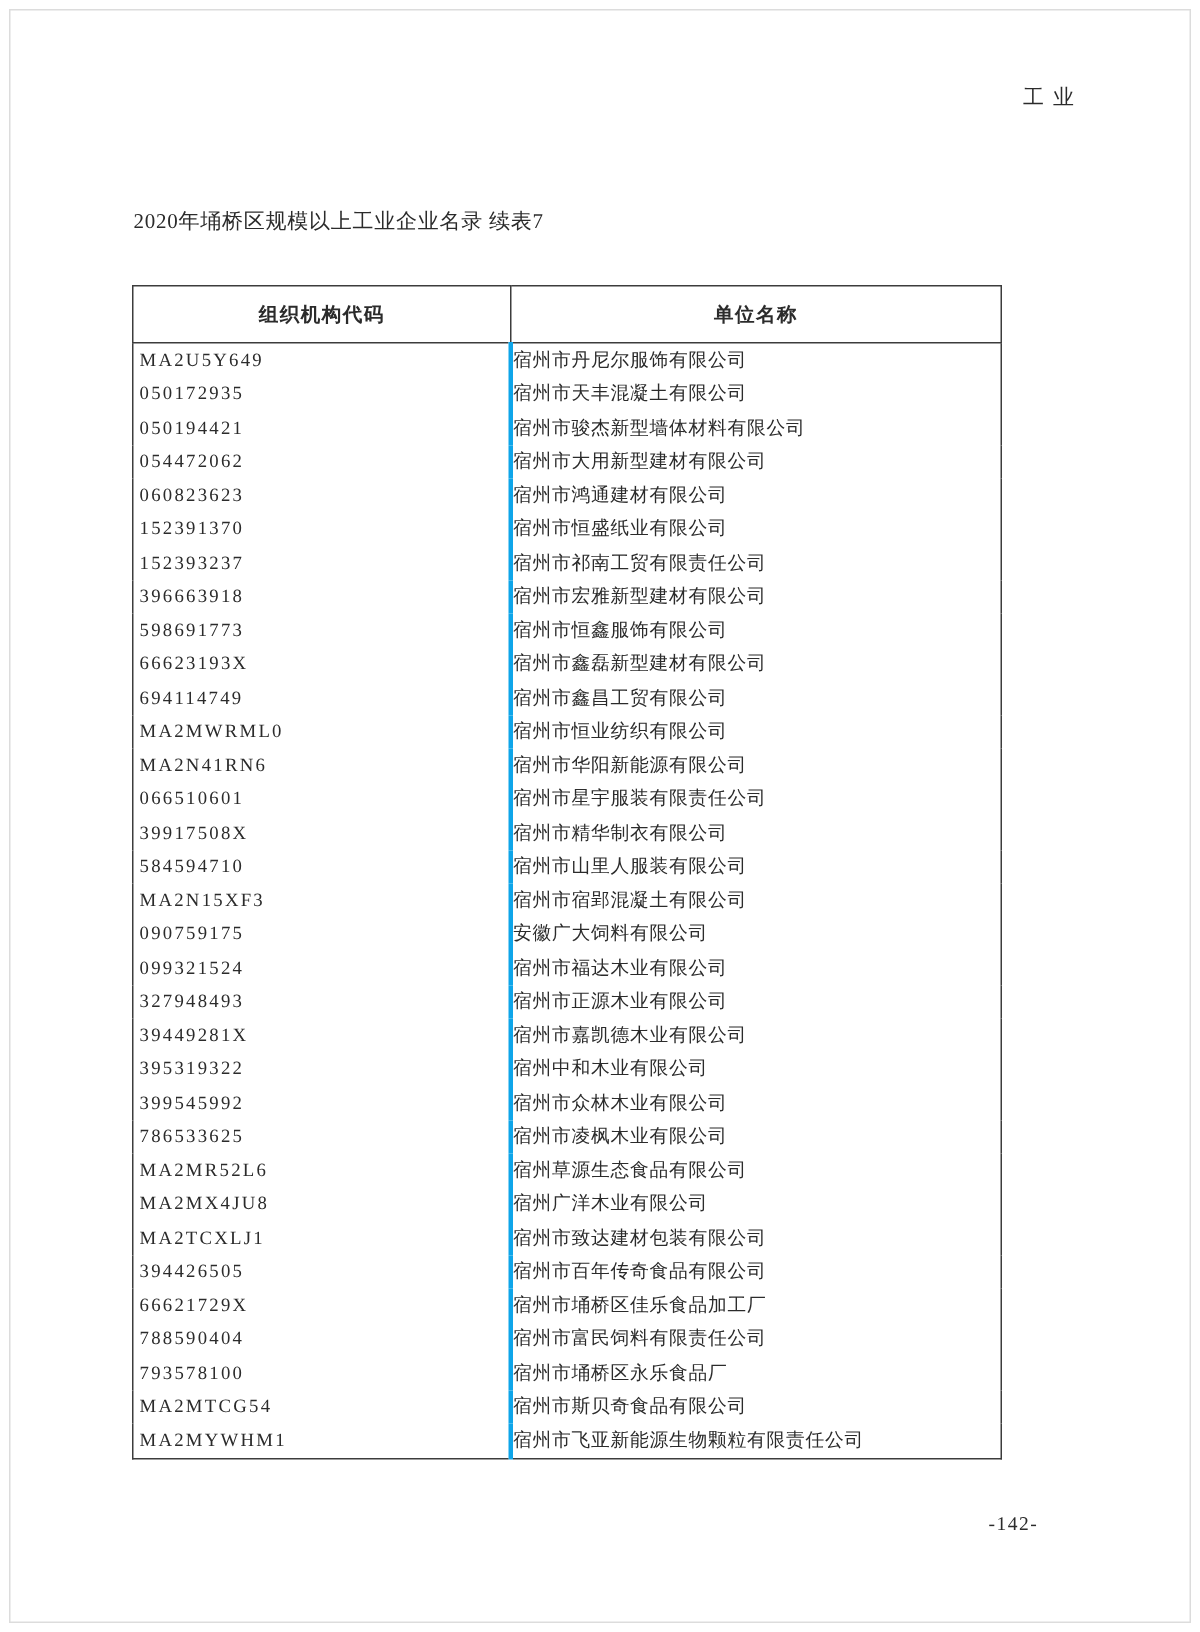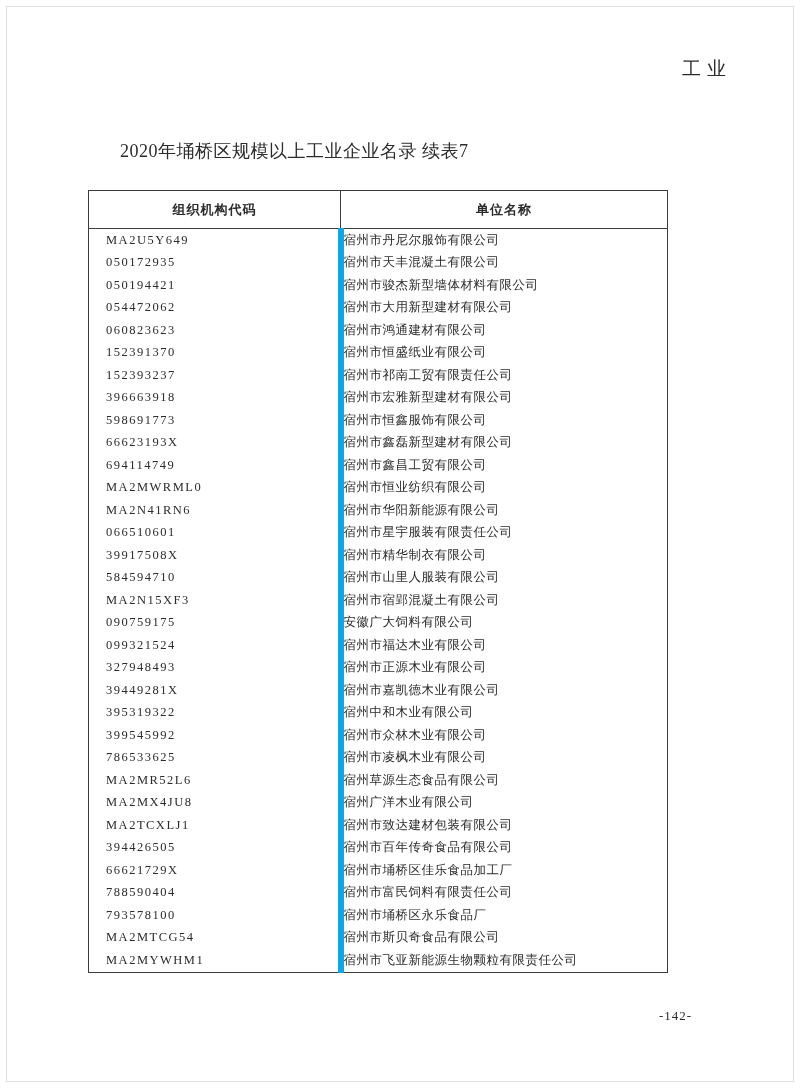--- a/index.html
+++ b/index.html
@@ -15,30 +15,29 @@
   .page-frame {
     position: absolute;
     left: 6px; top: 6px; right: 6px; bottom: 6px;
     border: 1px solid #dcdcdc;
     pointer-events: none;
   }
   .corner-label {
     position: absolute;
     top: 56px;
     left: 682px;
-    font-size: 19px;
+    font-size: 14px;
     letter-spacing: 6px;
   }
   .page-title {
     position: absolute;
     top: 139px;
     left: 89px;
-    font-size: 18px;
+    font-size: 14px;
     letter-spacing: 0.5px;
-    margin-left: 31px;
   }
   .doc-table {
     position: absolute;
     left: 88px;
     top: 190px;
     width: 580px;
     border-collapse: collapse;
     table-layout: fixed;
   }
   .doc-table, .doc-table th { border: 1px solid #3c3c3c; }
@@ -51,23 +50,23 @@
   }
   .doc-table td {
     height: 22.5px;
     padding: 0;
     font-size: 12.5px;
     white-space: nowrap;
     overflow: hidden;
     vertical-align: middle;
   }
   .doc-table td.code-cell {
-    padding-left: 17px;
+    padding-left: 4px;
     letter-spacing: 1.5px;
-    border-right: 6px solid #0ea5e9;
+    border-right: 3px solid #0ea5e9;
   }
   .doc-table td.name-cell {
     padding-left: 0;
     letter-spacing: 0.5px;
   }
   .page-number {
     position: absolute;
     top: 1008px;
     left: 659px;
     font-size: 13px;

